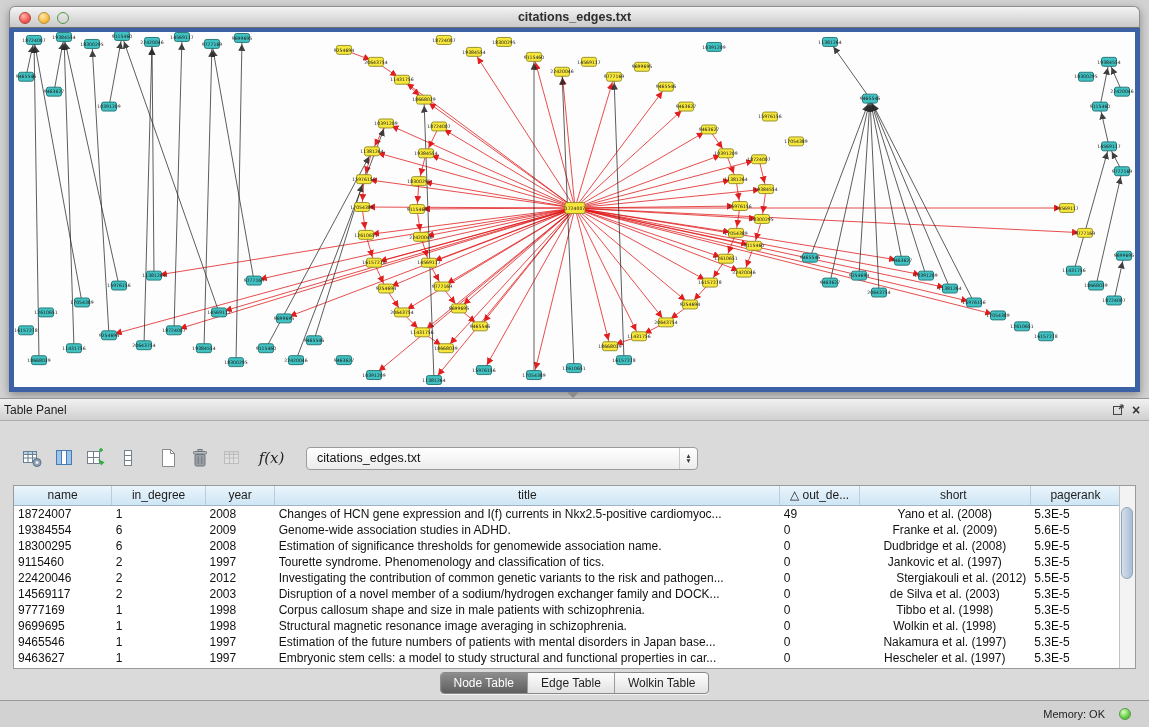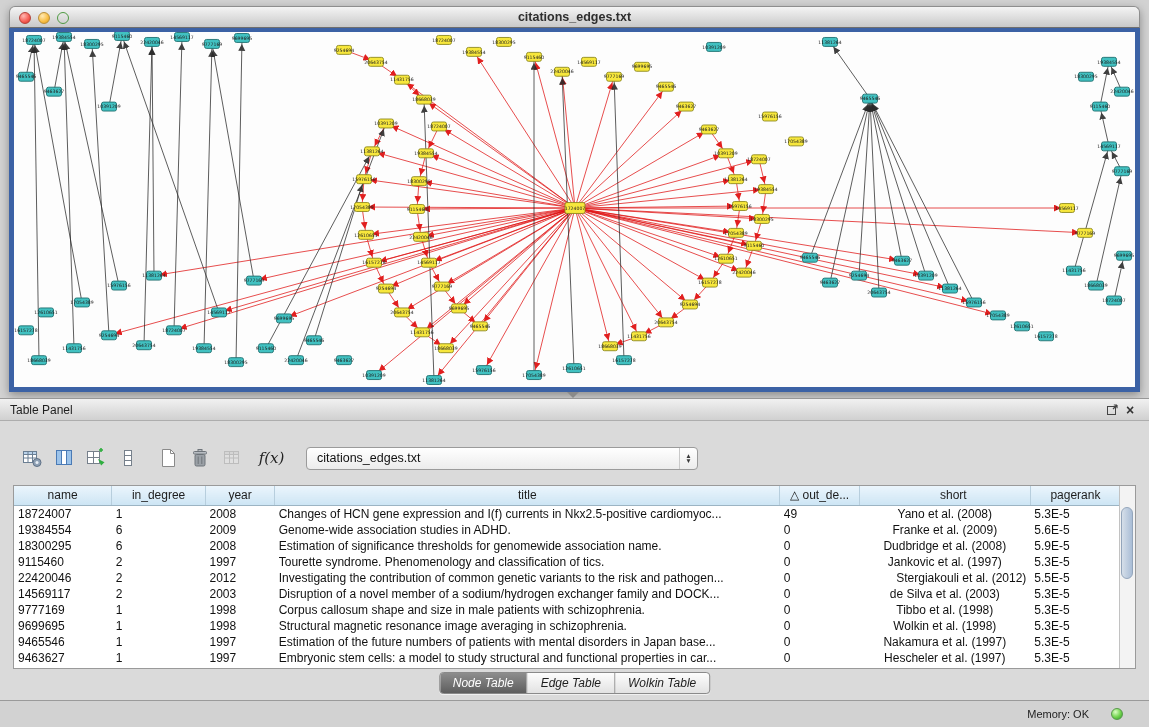--- a/index.html
+++ b/index.html
@@ -28,21 +28,21 @@
   .node-y{fill:#f7e73c;stroke:#8e8a1f;stroke-width:.9;}
   .node-t{fill:#41c1c1;stroke:#1f7070;stroke-width:.9;}
   .node-label{font-size:4.6px;fill:#222;text-anchor:middle;font-family:"DejaVu Sans",sans-serif;}
   
   .splitter{position:absolute;left:567px;top:392px;width:0;height:0;
     border-left:6px solid transparent;border-right:6px solid transparent;border-top:6px solid #8a8a8a;}
   
   .table-panel{position:absolute;left:0;top:398px;width:1149px;height:303px;
     background:#dadada;border-top:1px solid #979797;border-bottom:1px solid #9a9a9a;box-sizing:border-box;}
   .tp-titlebar{height:21px;background:linear-gradient(#f1f1f1,#d0d0d0);
-    border-bottom:1px solid #adadad;display:flex;align-items:center;padding:0 10px;font-size:12px;color:#1f1f1f;}
+    border-bottom:1px solid #adadad;display:flex;align-items:center;padding:0 4px;font-size:12px;color:#1f1f1f;}
   .tp-spacer{flex:1;}
   .tp-btn{width:18px;height:16px;display:flex;align-items:center;justify-content:center;color:#333;}
   .tp-close{font-size:14px;font-weight:bold;}
   .tp-toolbar{position:absolute;top:44px;left:18px;height:30px;display:flex;align-items:center;gap:5px;}
   .tbtn{width:27px;height:27px;display:flex;align-items:center;justify-content:center;border-radius:3px;}
   .tbtn.gap{margin-left:8px;}
   .fx{font-family:"DejaVu Serif",serif;font-style:italic;font-size:15px;color:#222;}
   .dropdown{margin-left:16px;width:392px;height:23px;background:linear-gradient(#ffffff,#ececec);
     border:1px solid #9b9b9b;border-radius:4px;display:flex;align-items:center;padding-left:10px;
     font-size:12.5px;color:#111;box-sizing:border-box;box-shadow:inset 0 1px 0 #fff;}
@@ -56,26 +56,26 @@
     border-bottom:1px solid #9cb4c3;font-weight:normal;font-size:12px;color:#1d1d1d;text-align:center;
     overflow:hidden;white-space:nowrap;padding:0 2px;box-sizing:border-box;margin-top:28px;}
   thead th:last-child{border-right:none;}
   tbody td{height:16px;padding:0 4px;white-space:nowrap;overflow:hidden;color:#111;line-height:16px;}
   .vscroll{position:absolute;top:0;right:0;bottom:0;width:15px;background:#f3f3f3;border-left:1px solid #c2c2c2;}
   .vthumb{position:absolute;top:21px;left:1px;width:12px;height:72px;border-radius:6px;
     background:linear-gradient(90deg,#d6dfe9,#a9bdd6);border:1px solid #93a5bb;box-sizing:border-box;}
   .tp-tabs{position:absolute;bottom:6px;left:50%;transform:translateX(-50%);display:flex;
     border:1px solid #8a8a8a;border-radius:4px;overflow:hidden;font-size:12px;
     background:linear-gradient(#fdfdfd,#e2e2e2);box-shadow:0 1px 0 rgba(255,255,255,.6);}
-  .tab{padding:3px 13px;border-right:1px solid #9a9a9a;color:#1e1e1e;white-space:nowrap;font-style:italic;}
+  .tab{padding:3px 13px;border-right:1px solid #9a9a9a;color:#1e1e1e;white-space:nowrap;}
   .tab:last-child{border-right:none;}
   .tab.active{background:linear-gradient(#8d8d8d,#5e5e5e);color:#fff;}
   
   .statusbar{position:absolute;left:0;bottom:0;width:100%;height:26px;display:flex;align-items:center;
-    justify-content:flex-end;padding-right:26px;gap:22px;font-size:11px;color:#1e1e1e;box-sizing:border-box;}
+    justify-content:flex-end;padding-right:18px;gap:14px;font-size:11px;color:#1e1e1e;box-sizing:border-box;}
   .mem-light{width:12px;height:12px;border-radius:50%;
     background:radial-gradient(circle at 35% 30%,#dbffc4,#6fd24b 55%,#2f9a2f);border:1px solid #57994a;box-sizing:border-box;}
 </style>
 </head>
 <body>
 
 <div class="graph-window">
   <div class="gw-titlebar">
     <div class="traffic">
       <div class="light red"></div>

